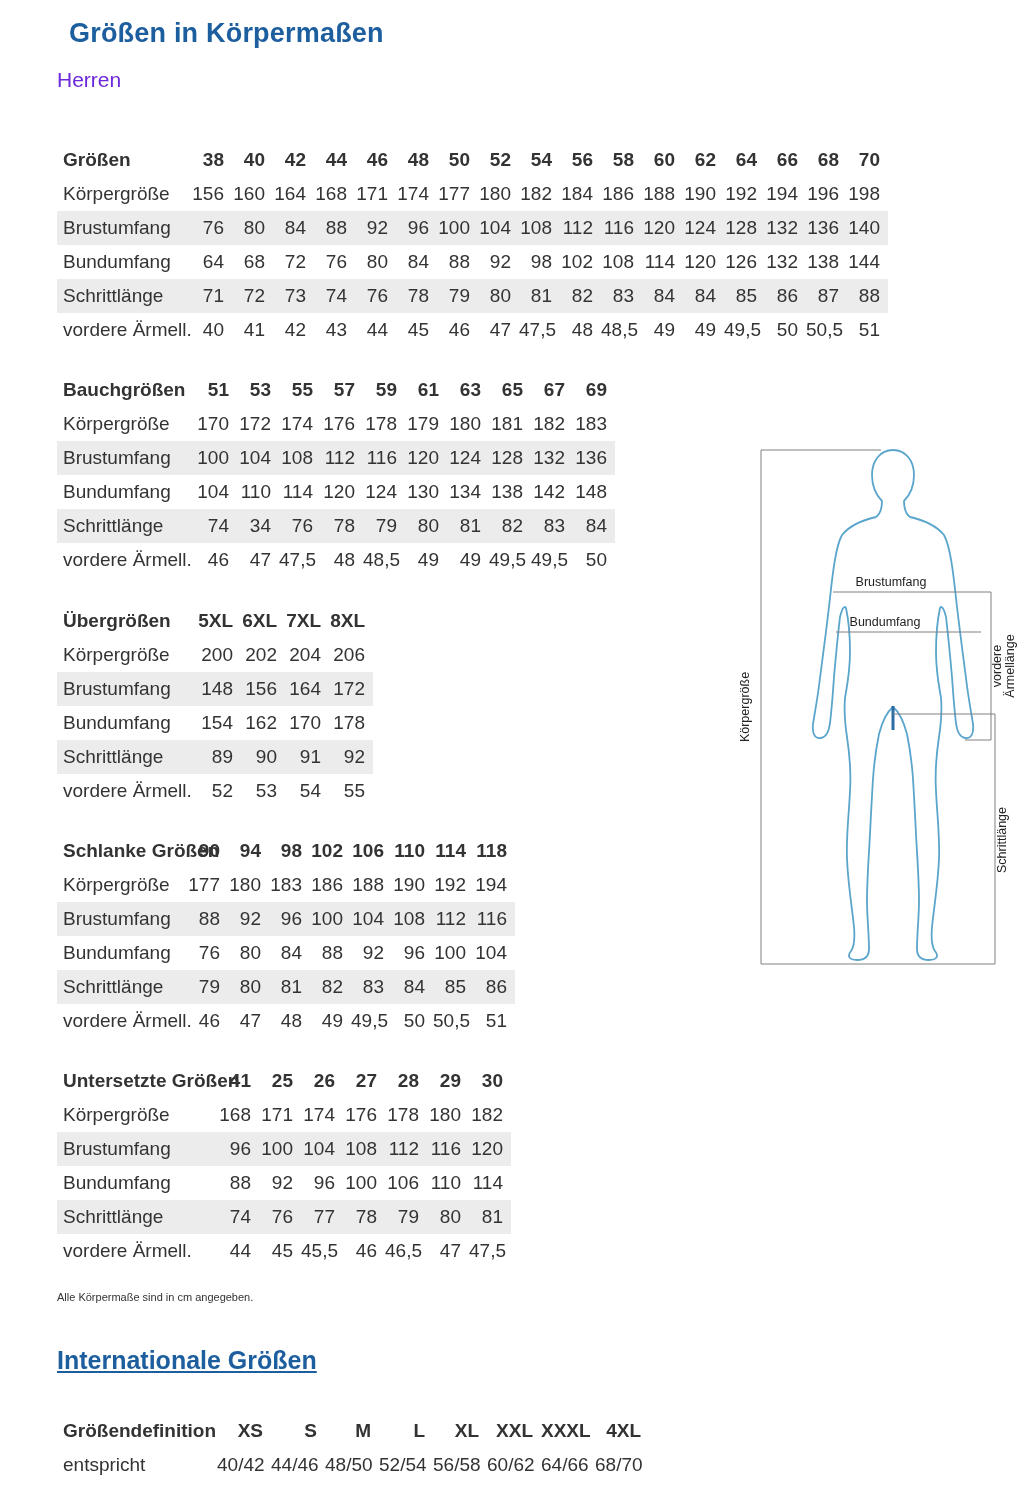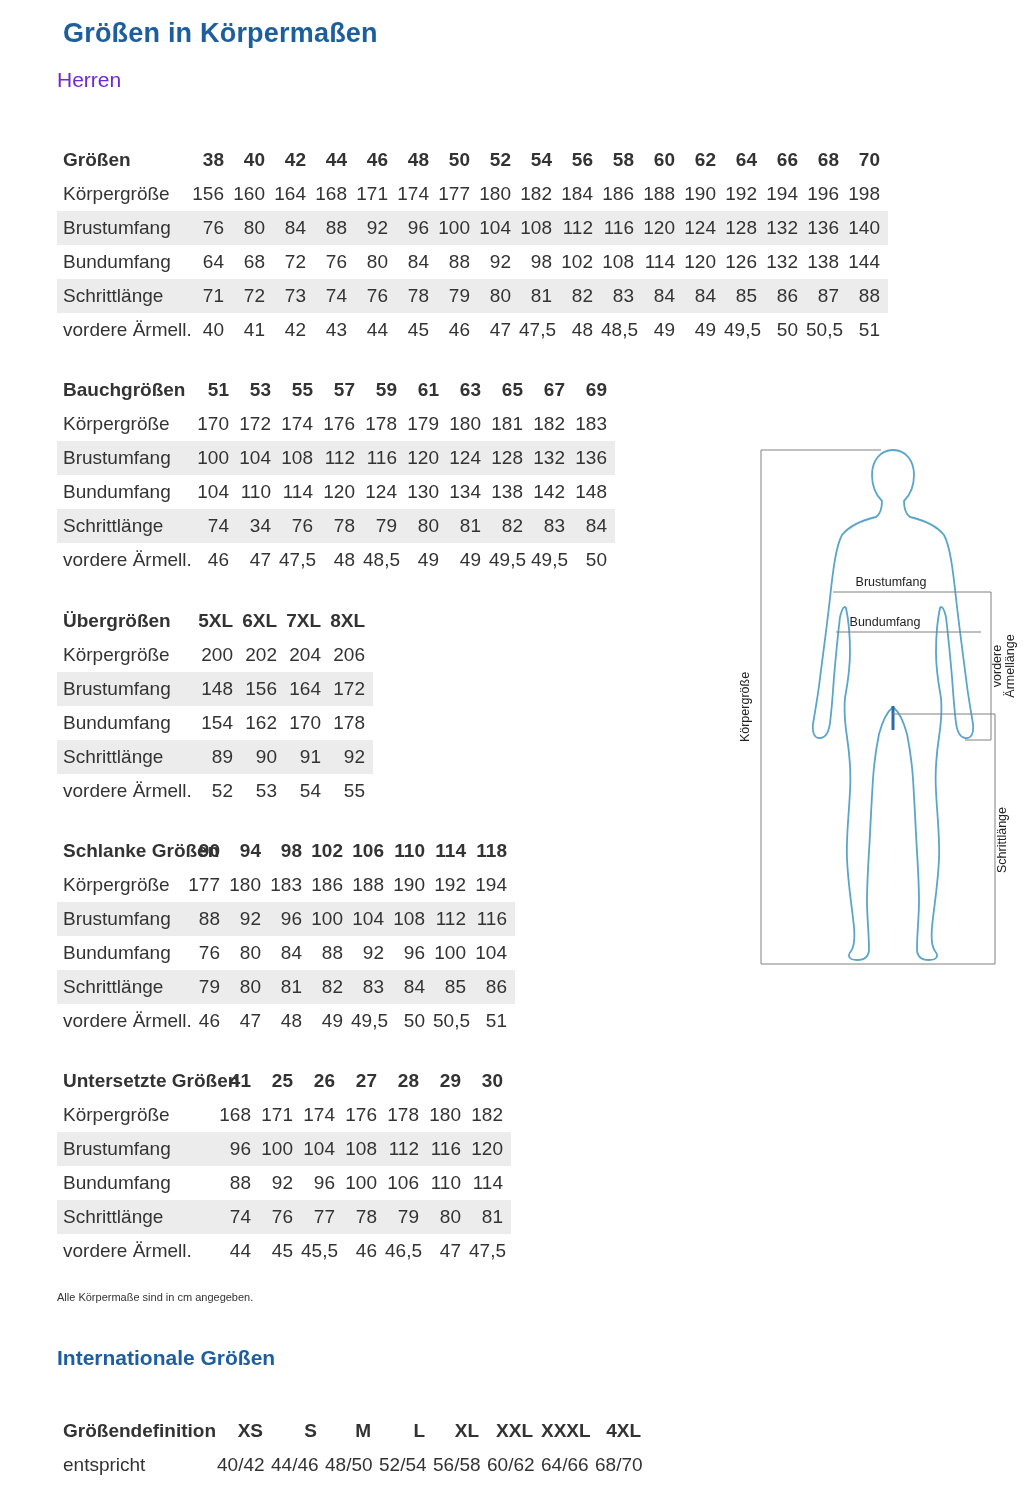--- a/index.html
+++ b/index.html
@@ -2,21 +2,21 @@
 <html><head>
 <meta charset="utf-8">
 <style>
   * { margin:0; padding:0; box-sizing:border-box; }
   html,body { background:#fff; }
   .page {
     position:relative; width:1025px; height:1500px; background:#ffffff;
     font-family:"Liberation Sans", sans-serif; color:#333; overflow:hidden;
   }
   .main-title {
-    position:absolute; left:63px; top:18px;
+    position:absolute; left:69px; top:18px;
     font-size:27px; font-weight:700; color:#1d5e9e; letter-spacing:0.2px;
   }
   .subtitle {
     position:absolute; left:57px; top:68px;
     font-size:21px; font-weight:400; color:#6d28d9;
   }
   .tbl { position:absolute; left:57px; }
   .tbl table { border-collapse:collapse; table-layout:fixed; font-size:19px; color:#333; }
   .tbl th, .tbl td {
     height:34px; padding:0 8px 0 0; text-align:right;
@@ -29,21 +29,21 @@
   .t1 { top:143px; }  .t1 table { width:831px; } .t1 th:first-child,.t1 td:first-child { width:134px; }
   .t2 { top:373px; }  .t2 table { width:558px; } .t2 th:first-child,.t2 td:first-child { width:138px; }
   .t3 { top:604px; }  .t3 table { width:316px; } .t3 th:first-child,.t3 td:first-child { width:140px; }
   .t4 { top:834px; }  .t4 table { width:458px; } .t4 th:first-child,.t4 td:first-child { width:130px; }
   .t5 { top:1064px; } .t5 table { width:454px; } .t5 th:first-child,.t5 td:first-child { width:160px; }
   .t6 { top:1414px; } .t6 table { width:592px; } .t6 th:first-child,.t6 td:first-child { width:160px;margin-left:37px; }
 
   .footnote { position:absolute; left:57px; top:1291px; font-size:11px; color:#333; }
   .section-title {
     position:absolute; left:57px; top:1346px;
-    font-size:21px; font-weight:700; color:#1d5e9e;
+    font-size:25px; font-weight:700; color:#1d5e9e;text-decoration:underline;
   }
   .figure { position:absolute; left:733px; top:440px; width:290px; height:560px; }
   .figure svg { display:block; }
   .figure text { font-family:"Liberation Sans", sans-serif; font-size:12.5px; fill:#222; }
   .dim { stroke:#808080; stroke-width:1; fill:none; }
 </style>
 </head>
 <body>
 
 <div class="page">

